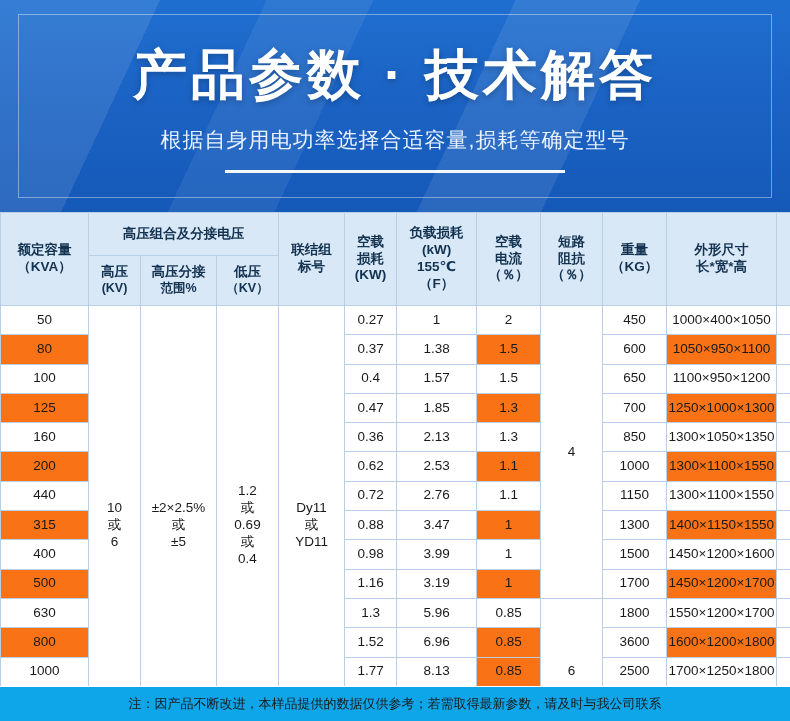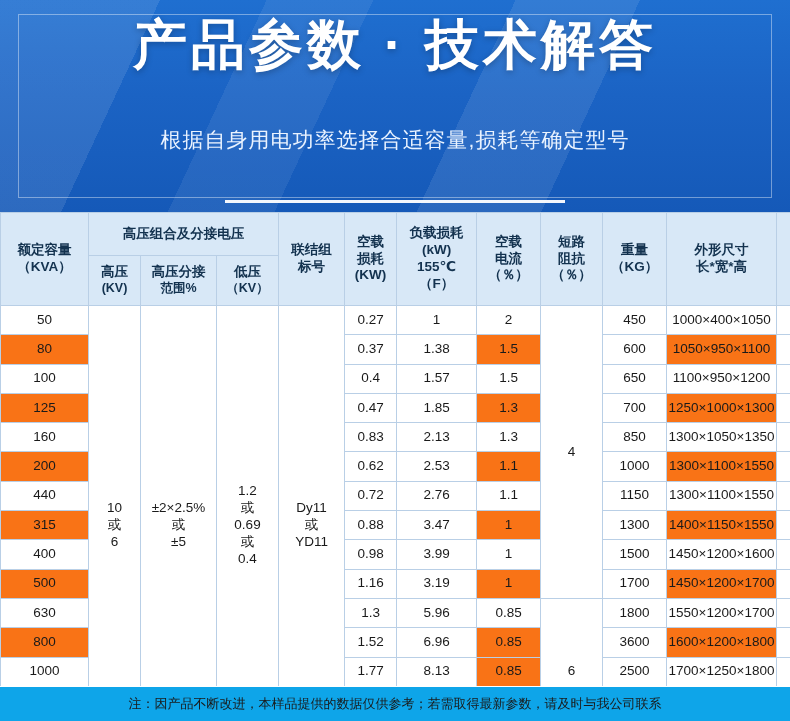--- a/index.html
+++ b/index.html
@@ -25,21 +25,21 @@
       linear-gradient(115deg,rgba(255,255,255,.10) 0 18%,rgba(255,255,255,0) 18% 30%,
       rgba(255,255,255,.07) 30% 42%,rgba(255,255,255,0) 42% 58%,
       rgba(255,255,255,.09) 58% 72%,rgba(255,255,255,0) 72% 100%);
   }
   .banner-frame{
     position:absolute;left:18px;top:14px;right:18px;bottom:14px;
     border:1px solid rgba(255,255,255,.40);
   }
   .banner-inner{
     position:absolute;left:0;right:0;top:0;bottom:0;
-    display:flex;flex-direction:column;align-items:center;justify-content:center;gap:30px;
+    display:flex;flex-direction:column;align-items:center;justify-content:center;
   }
   .title{
     color:#ffffff;
     font-size:54px;
     font-weight:bold;
     letter-spacing:4px;
     text-shadow:0 2px 6px rgba(0,0,0,.25);
     white-space:nowrap;
     margin:0 0 14px 0;
   }
@@ -244,21 +244,21 @@
           <td class="white">0.47</td>
           <td class="white">1.85</td>
           <td class="hl">1.3</td>
           <td class="white">700</td>
           <td class="hl">1250×1000×1300</td>
           <td class="white">550/550</td>
         </tr>
 
         <tr>
           <td class="white">160</td>
-          <td class="white">0.83</td>
+          <td class="white">0.36</td>
           <td class="white">2.13</td>
           <td class="white">1.3</td>
           <td class="white">850</td>
           <td class="white">1300×1050×1350</td>
           <td class="white">550/660</td>
         </tr>
 
         <tr>
           <td class="hl">200</td>
           <td class="white">0.62</td>

